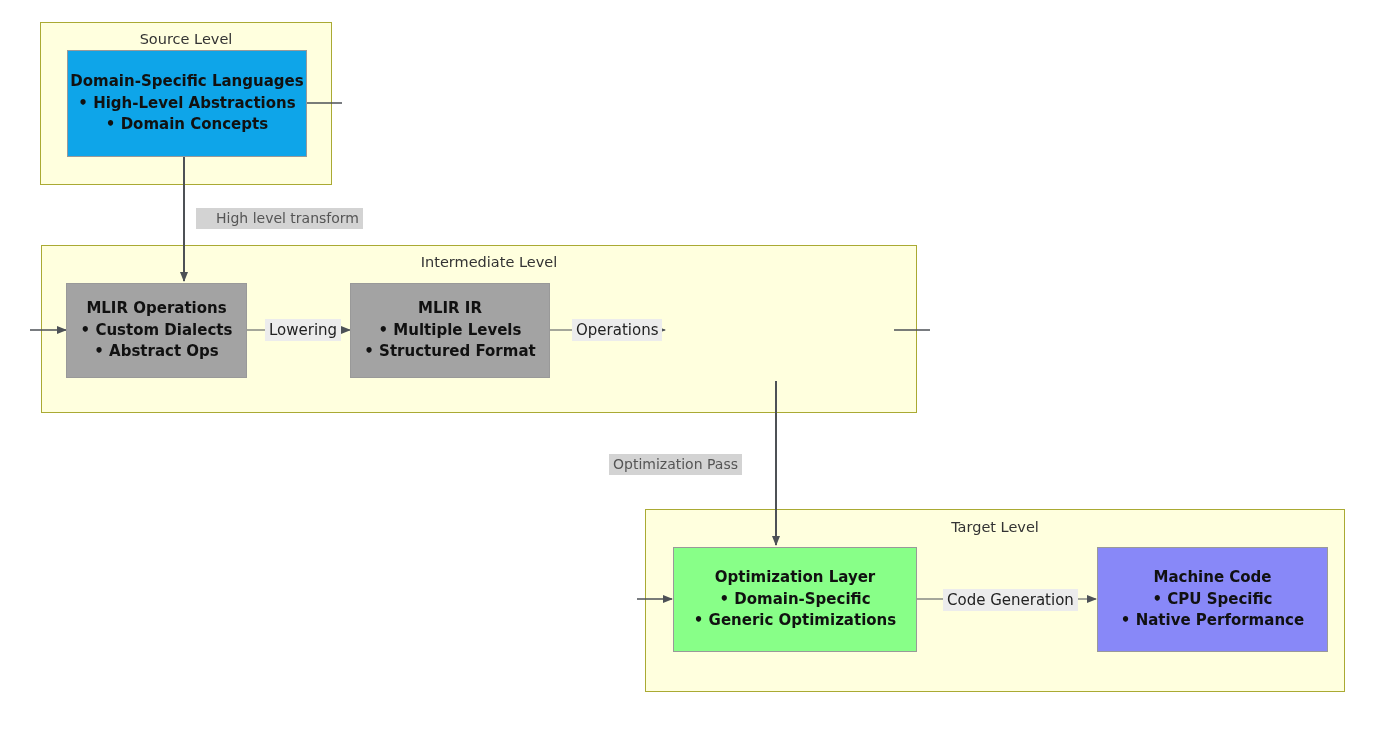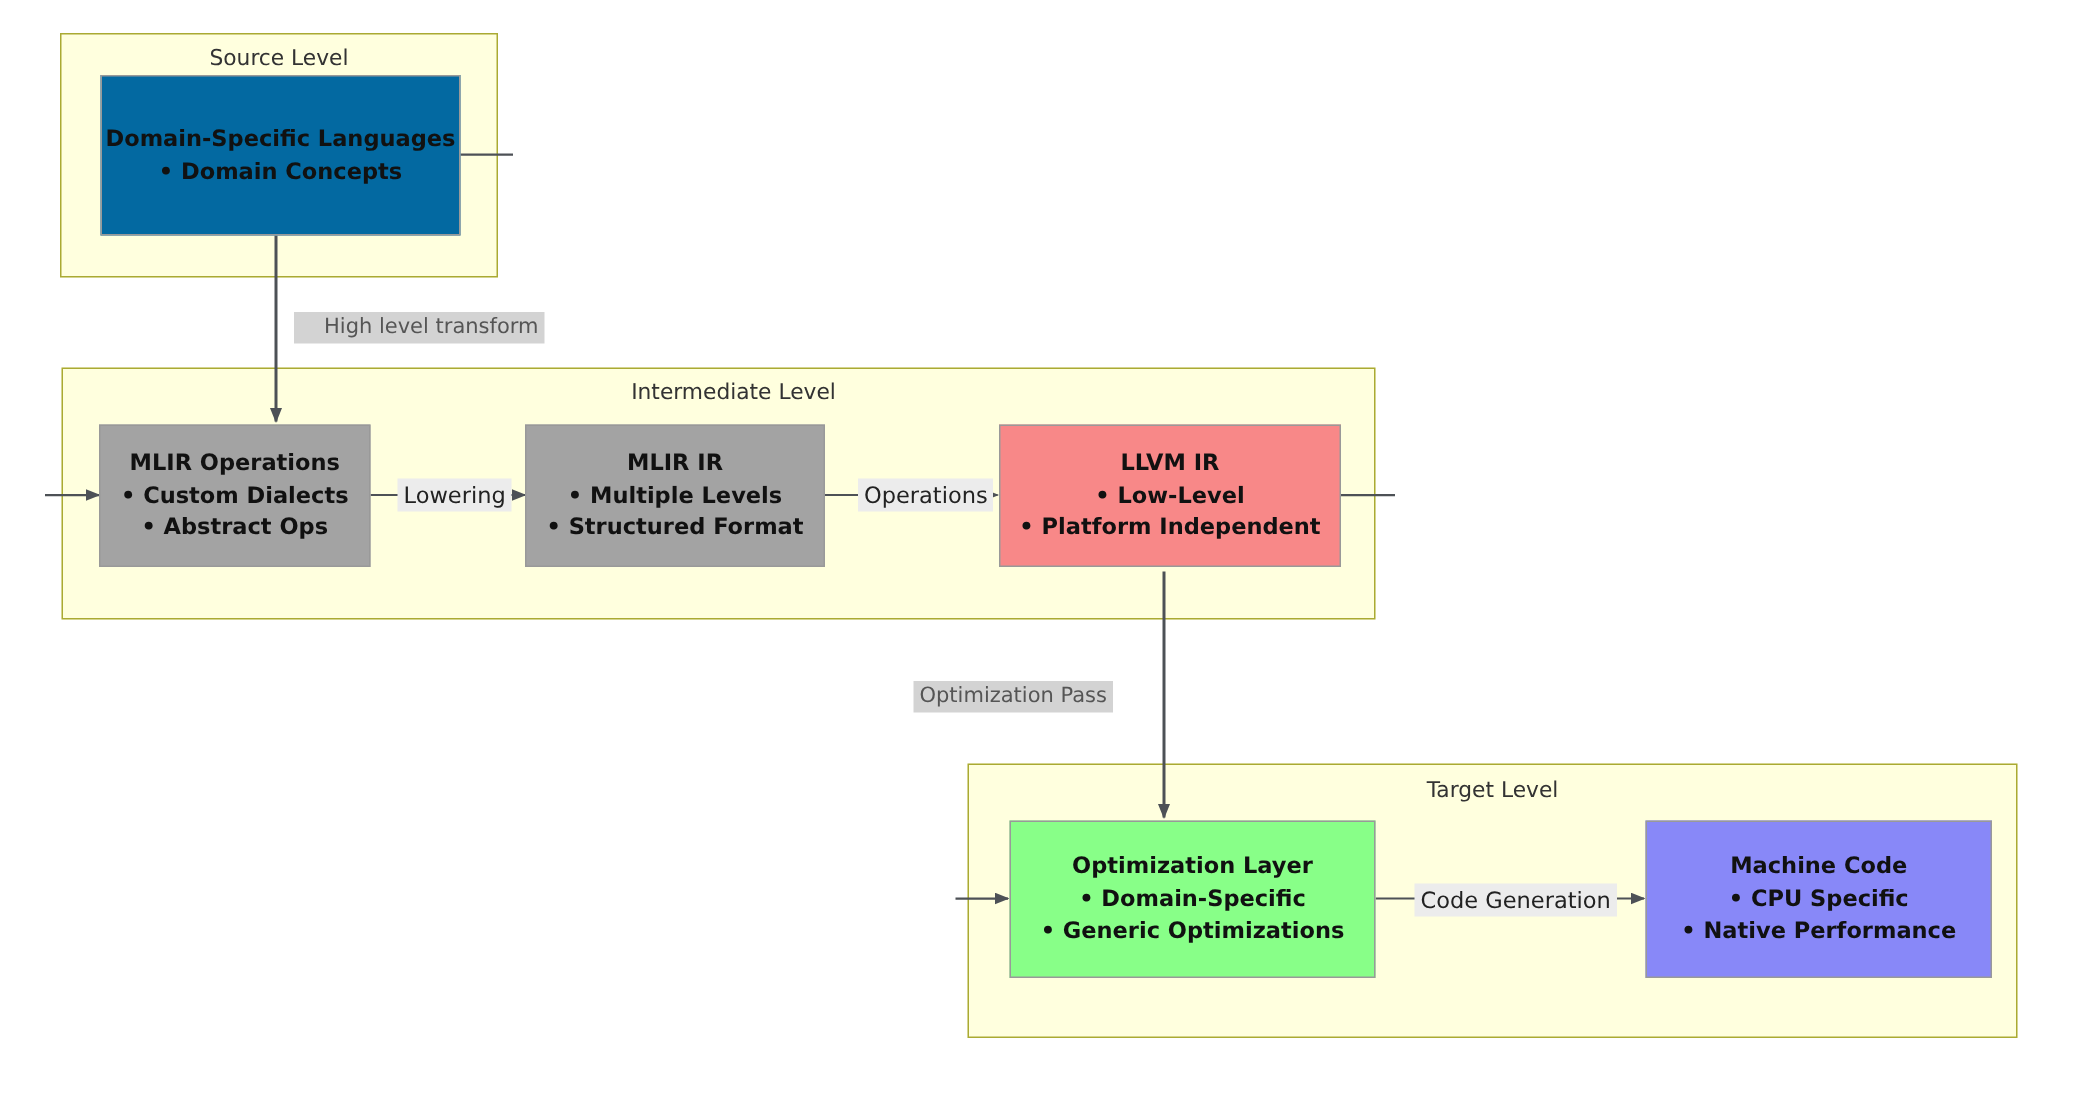--- a/index.html
+++ b/index.html
@@ -127,42 +127,38 @@
 
     <line x1="247" y1="330" x2="350" y2="330" stroke="#4d5156" stroke-width="1.2" marker-end="url(#arrow)"></line>
 
     <line x1="550" y1="330" x2="665" y2="330" stroke="#4d5156" stroke-width="1.2" marker-end="url(#arrow)"></line>
 
     <line x1="776" y1="381" x2="776" y2="545" stroke="#4d5156" stroke-width="2" marker-end="url(#arrow)"></line>
 
     <line x1="917" y1="599" x2="1096" y2="599" stroke="#4d5156" stroke-width="1.2" marker-end="url(#arrow)"></line>
   </svg>
 
-  <div class="node" style="left:67px; top:50px; width:240px; height:107px; background:#0369a1;">
+  <div class="node" style="left:67px; top:50px; width:240px; height:107px; background:#0ea5e9;">
     <div class="n-title">Domain-Specific Languages</div>
+    <div class="n-item">• High-Level Abstractions</div>
     <div class="n-item">• Domain Concepts</div>
   </div>
 
   <div class="node" style="left:66px; top:283px; width:181px; height:95px; background:#a3a3a3;">
     <div class="n-title">MLIR Operations</div>
     <div class="n-item">• Custom Dialects</div>
     <div class="n-item">• Abstract Ops</div>
   </div>
 
   <div class="node" style="left:350px; top:283px; width:200px; height:95px; background:#a3a3a3;">
     <div class="n-title">MLIR IR</div>
     <div class="n-item">• Multiple Levels</div>
     <div class="n-item">• Structured Format</div>
   </div>
 
-  <div class="node" style="left:666px; top:283px; width:228px; height:95px; background:#f88888;">
-    <div class="n-title">LLVM IR</div>
-    <div class="n-item">• Low-Level</div>
-    <div class="n-item">• Platform Independent</div>
-  </div>
 
   <div class="node" style="left:673px; top:547px; width:244px; height:105px; background:#88ff88;">
     <div class="n-title">Optimization Layer</div>
     <div class="n-item">• Domain-Specific</div>
     <div class="n-item">• Generic Optimizations</div>
   </div>
 
   <div class="node" style="left:1097px; top:547px; width:231px; height:105px; background:#8888f8;">
     <div class="n-title">Machine Code</div>
     <div class="n-item">• CPU Specific</div>

